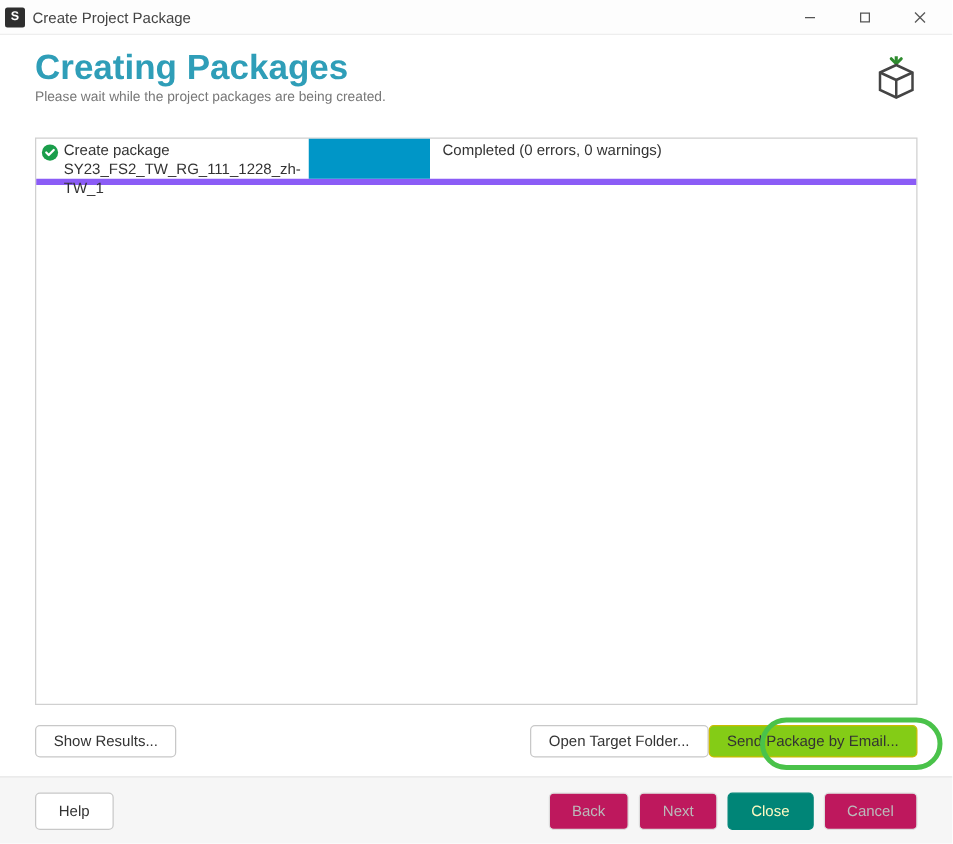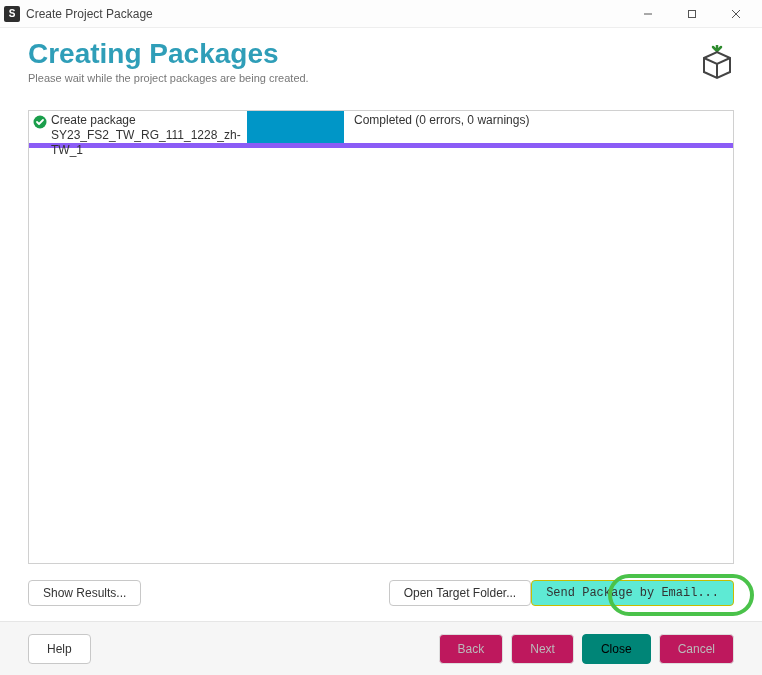--- a/index.html
+++ b/index.html
@@ -129,23 +129,22 @@
       background: #fff;
       font-size: 12px;
       color: #333;
       display: inline-flex;
       align-items: center;
       justify-content: center;
       white-space: nowrap;
       cursor: pointer;
     }
     .btn-email {
-      background: #5eead4;
+      background: #84cc16;
       border-color: #c8bc00;
-      font-family: Liberation Mono, monospace;
     }
     .spacer { flex: 1; }
     .annotation {
       position: absolute;
       left: 608px;
       top: 574px;
       width: 146px;
       height: 42px;
       border: 4px solid #4ac24a;
       border-radius: 22px;
@@ -170,21 +169,21 @@
     }
     .footer .spacer { flex: 1; }
     .footer .btn-disabled {
       color: #bbb;
       border-color: #ddd;
       background: #be185d;
     }
     .footer .btn-primary {
       background: #008577;
       border-color: #008577;
-      color: #000000;
+      color: #fef9c3;
     }
     .footer .gap { width: 8px; }
   </style>
 </head>
 <body>
 
 <div class="titlebar">
   <div class="app-icon">S</div>
   <div class="title">Create Project Package</div>
   <div class="win-controls">

